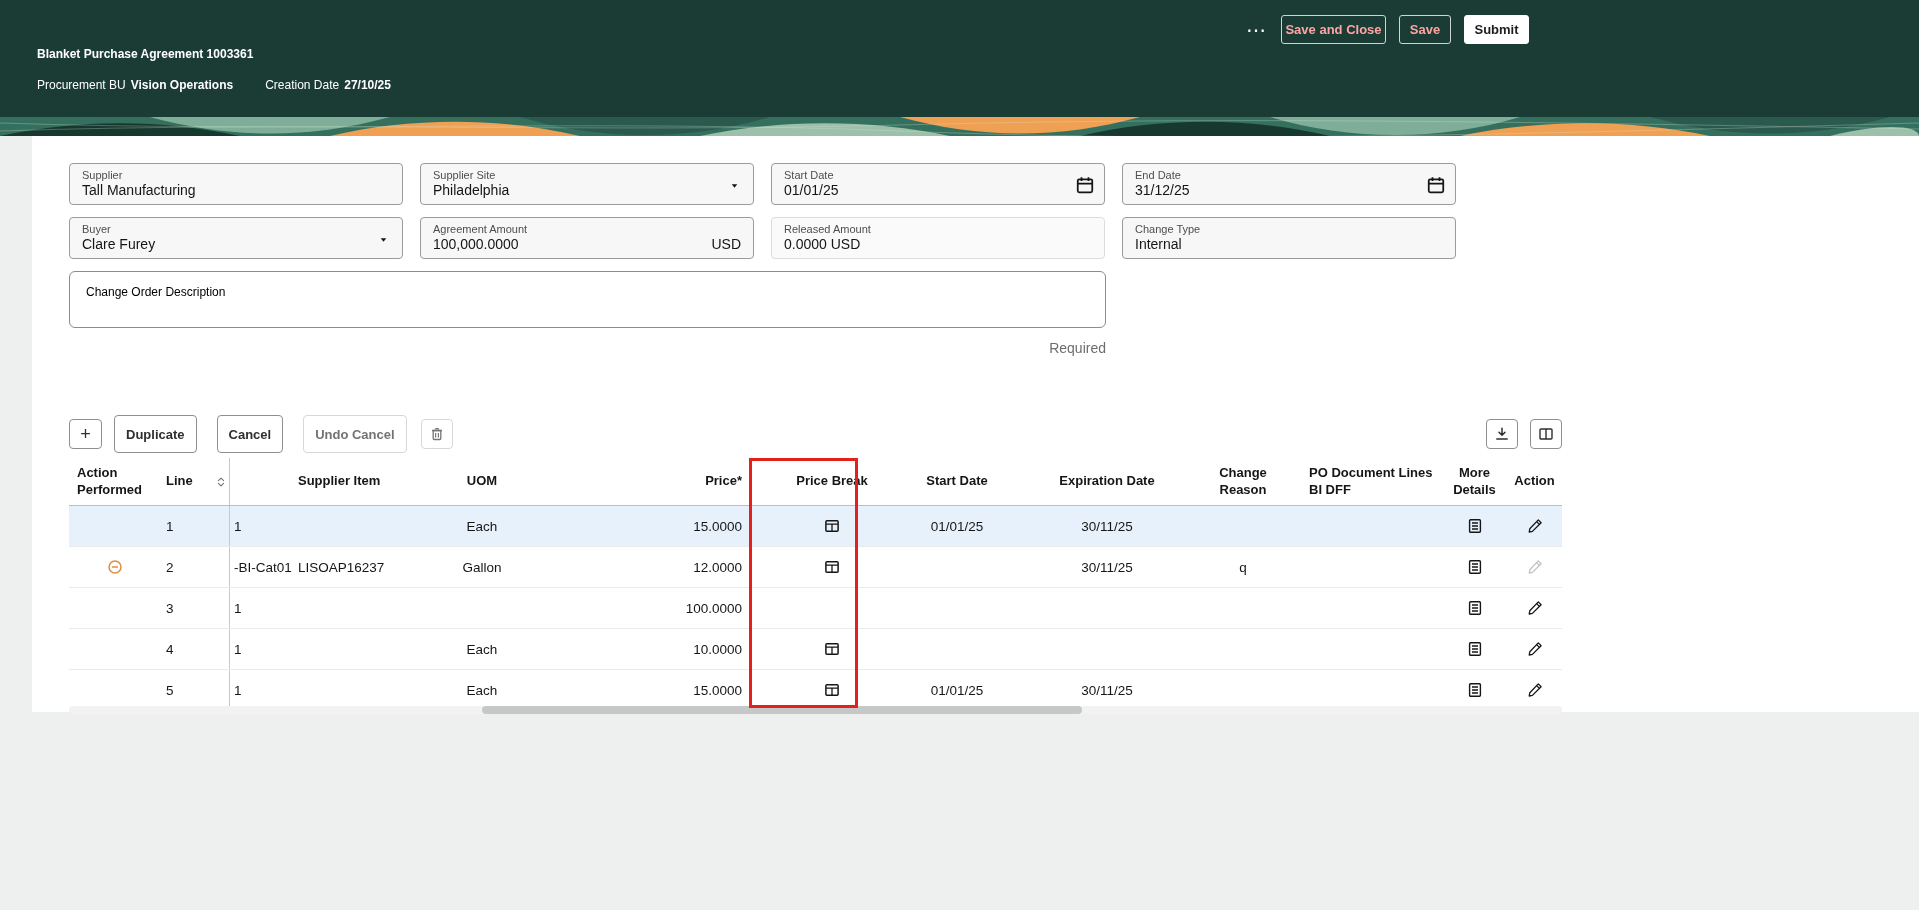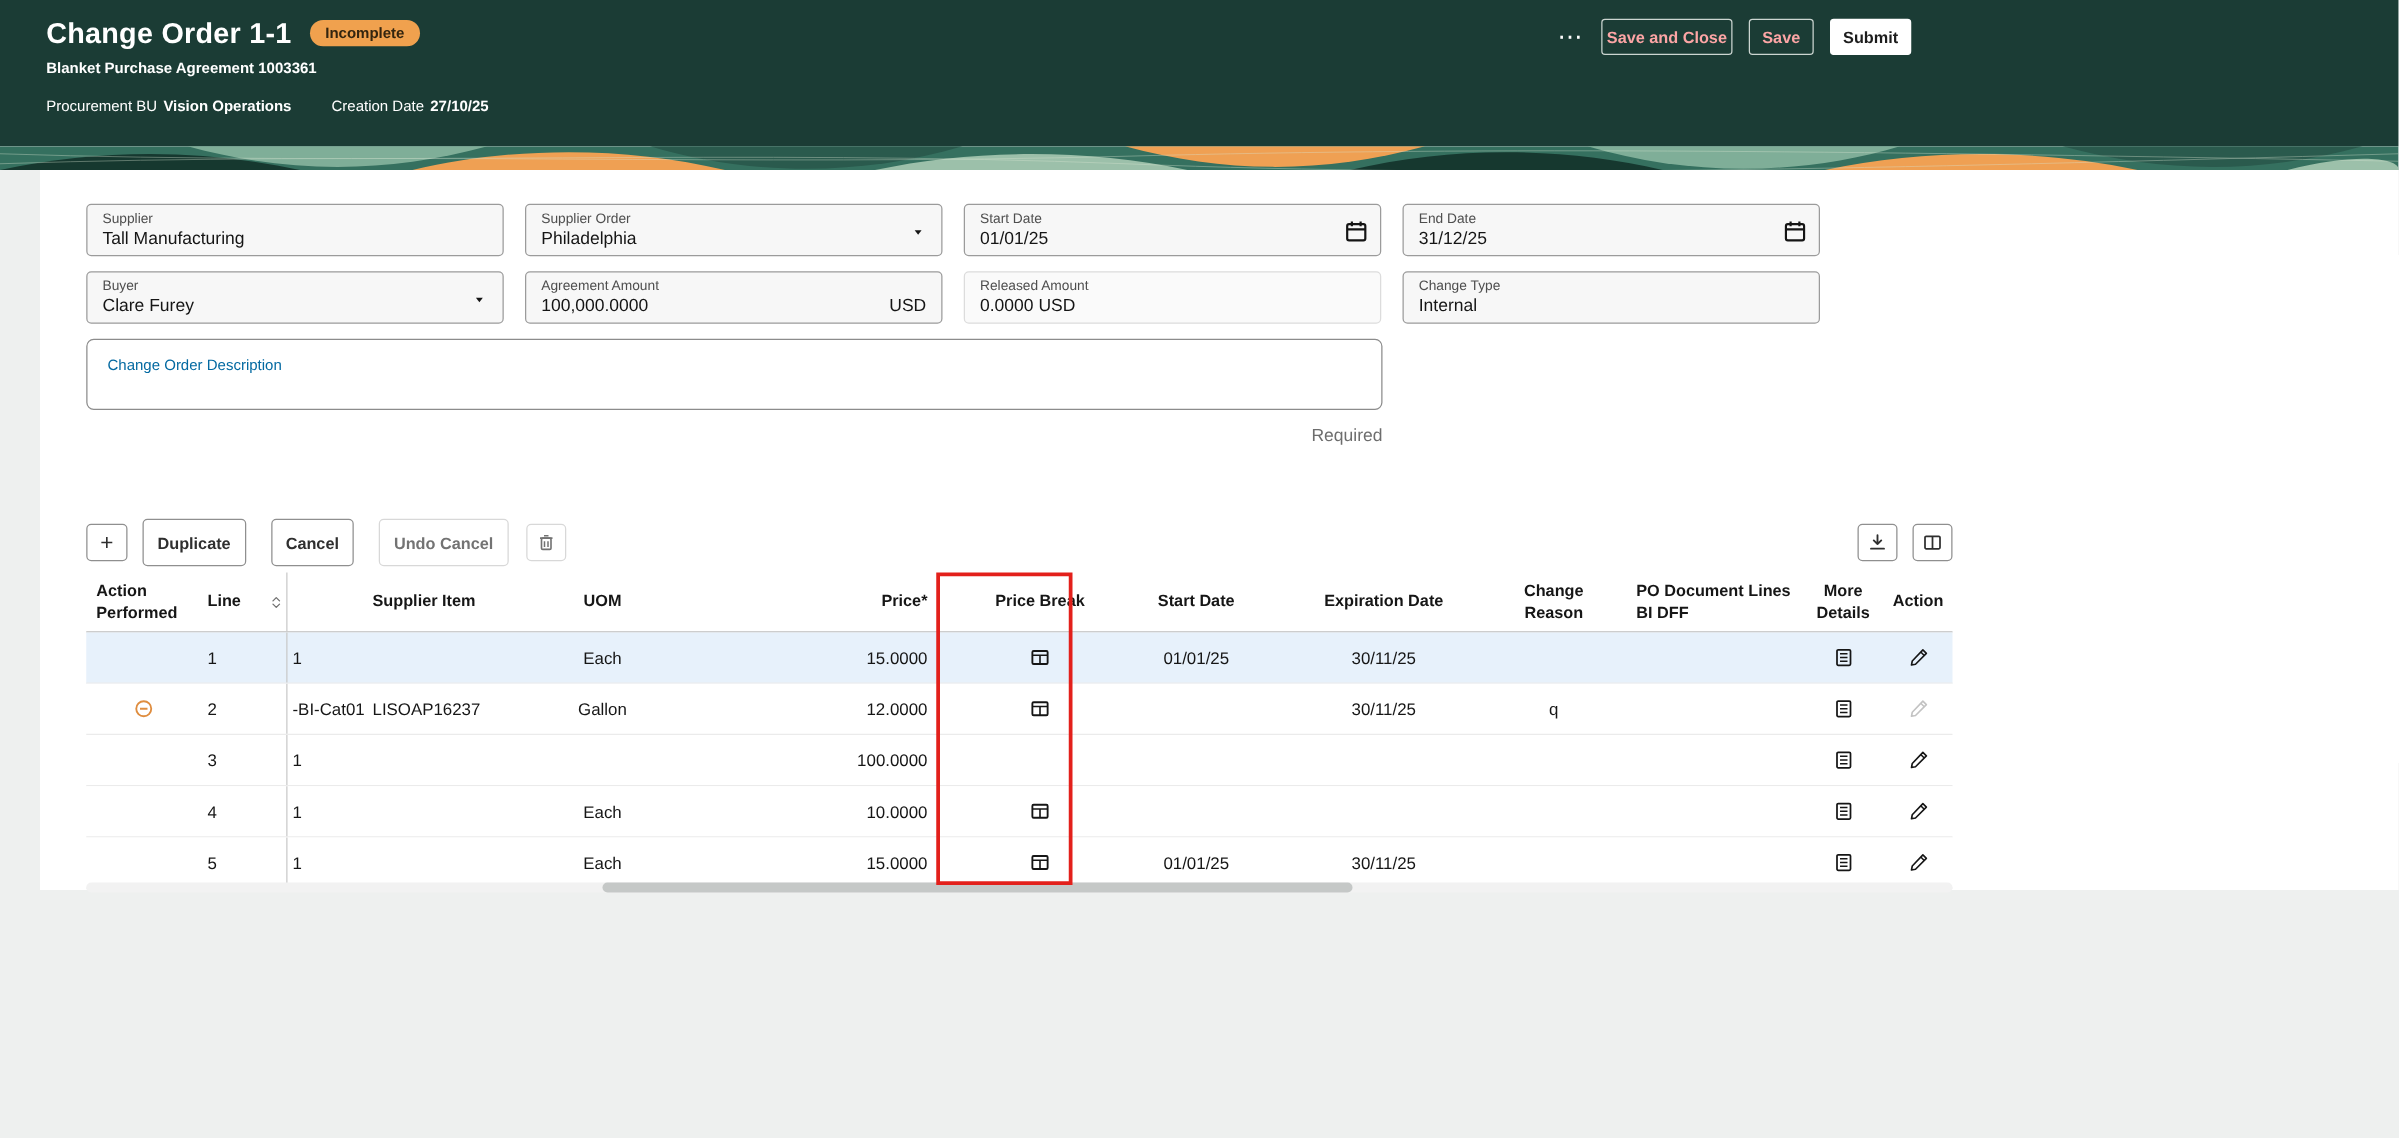--- a/index.html
+++ b/index.html
@@ -39,21 +39,21 @@
          box-sizing:border-box;padding:5px 12px 0 12px;cursor:text;}
   .field .flabel{font-size:11px;color:#4e4e4e;}
   .field .fvalue{font-size:14px;color:#151515;margin-top:1px;white-space:nowrap;}
   .field.disabled{border-color:#dcdcdc;background:#fafafa;cursor:default;}
   .caret{position:absolute;right:12px;top:16px;width:13px;height:11px;color:#151515;cursor:pointer;}
   .calbtn{position:absolute;right:9px;top:11px;width:20px;height:20px;color:#151515;cursor:pointer;}
   .fvalue-row{display:flex;justify-content:space-between;margin-top:1px;font-size:14px;color:#151515;}
 
   .descbox{position:absolute;top:135px;left:37px;width:1037px;height:57px;border:1px solid #8c8c8c;
            border-radius:6px;background:#fff;box-sizing:border-box;padding:13px 16px;cursor:text;}
-  .dlabel{font-size:12px;color:#0369a1;}
+  .dlabel{font-size:12px;color:#000000;}
   .required-hint{position:absolute;top:204px;left:37px;width:1037px;text-align:right;
                  font-size:14px;color:#6d6d6d;}
 
   
   .tabbar{position:absolute;top:229px;left:0;width:100%;padding-left:41px;box-sizing:border-box;
           display:flex;gap:31px;border-bottom:1px solid #ededed;}
   .tab{font-size:14px;font-weight:bold;color:#474747;padding-bottom:12px;
        border-bottom:4px solid transparent;cursor:pointer;white-space:nowrap;}
   .tab.active{color:#141414;border-bottom-color:#1b3c35;}
   .tab .tc{color:#6c6c6c;font-weight:normal;margin-left:5px;}
@@ -157,24 +157,20 @@
     <symbol id="i-pencil" viewBox="0 0 16 16">
       <path d="M11.3 1.9l2.8 2.8L5.4 13.4 2.2 14l.6-3.2L11.3 1.9z" fill="none" stroke="currentColor" stroke-width="1.3" stroke-linejoin="round"></path>
       <path d="M9.6 3.6l2.8 2.8" fill="none" stroke="currentColor" stroke-width="1.3"></path>
     </symbol>
   </defs>
 </svg>
 
 <div class="page">
 
   <header class="topbar">
-    <div class="title-row">
-      <span class="page-title">Change Order 1-1</span>
-      <span class="badge">Incomplete</span>
-    </div>
     <div class="subtitle">Blanket Purchase Agreement 1003361</div>
     <div class="meta">
       <span>
         <span>Procurement BU</span><b>Vision Operations</b>
       </span>
       <span>
         <span>Creation Date</span><b>27/10/25</b>
       </span>
     </div>
     <div class="more-dots">⋯</div>
@@ -207,21 +203,21 @@
   <div class="main">
 
     <div class="fields">
 
       <div class="field">
         <div class="flabel">Supplier</div>
         <div class="fvalue">Tall Manufacturing</div>
       </div>
 
       <div class="field">
-        <div class="flabel">Supplier Order</div>
+        <div class="flabel">Supplier Site</div>
         <div class="fvalue">Philadelphia</div>
         <svg class="caret">
             <use href="#i-caret"></use>
           </svg>
       </div>
 
       <div class="field">
         <div class="flabel">Start Date</div>
         <div class="fvalue">01/01/25</div>
         <svg class="calbtn">

